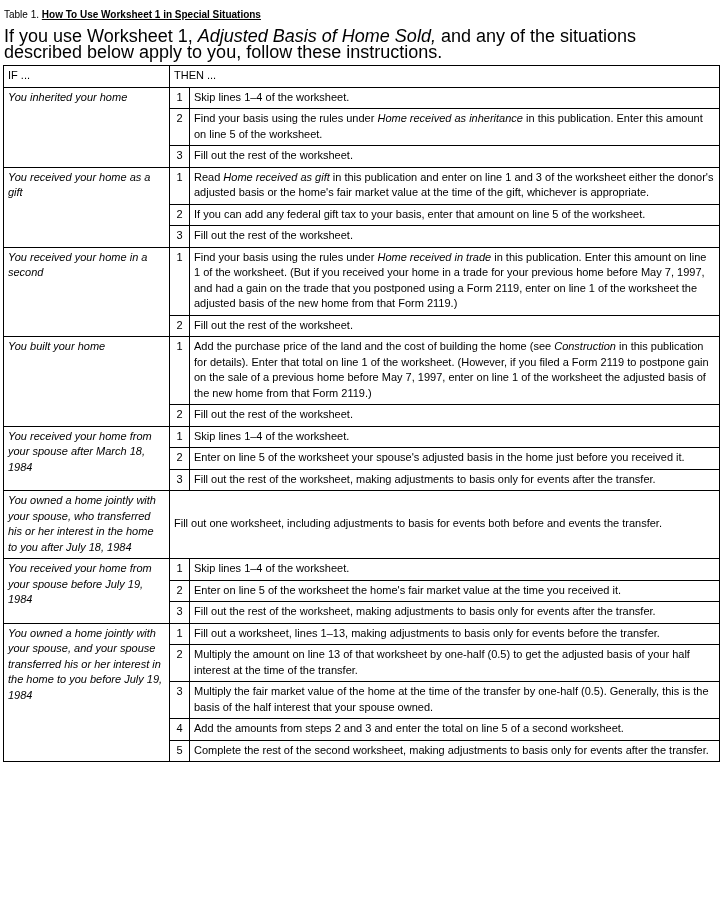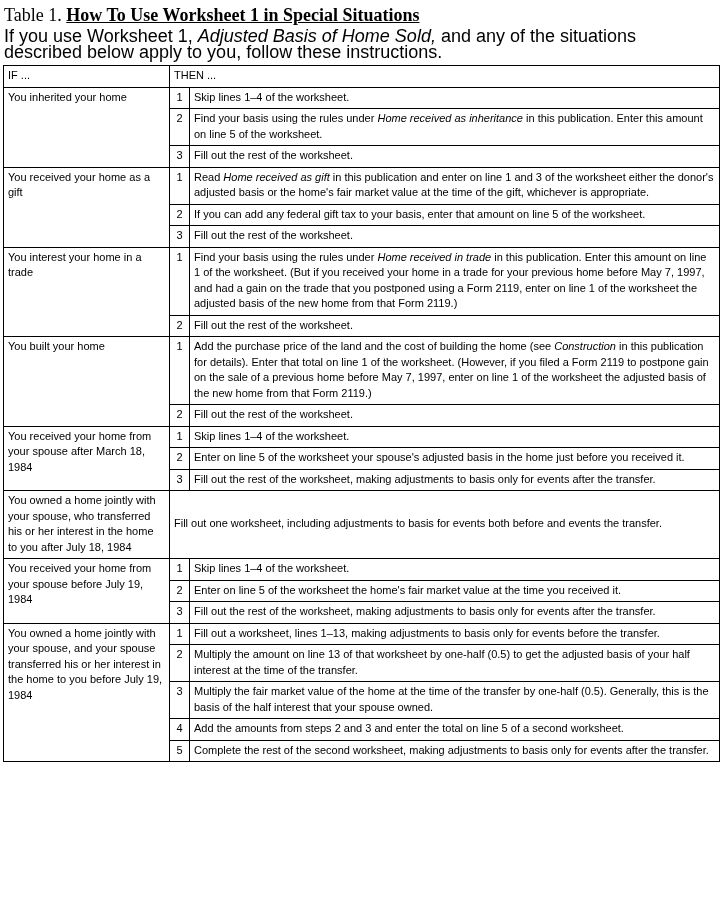--- a/index.html
+++ b/index.html
@@ -13,25 +13,24 @@
     font-family: "Liberation Sans", sans-serif;
     color: #000000;
     -webkit-font-smoothing: antialiased;
   }
   .page {
     width: 721px;
     box-sizing: border-box;
     padding: 4px 2px 0 2px;
   }
   .table-caption {
-    font-size: 18px;
+    font-size: 10px;
     line-height: 18px;
     padding: 2px 0 3px 2px;
     white-space: nowrap;
-    font-family: Liberation Serif, serif;
   }
   .caption-label {
     font-weight: normal;
   }
   .caption-title {
     font-weight: bold;
     text-decoration: underline;
   }
   .intro {
     font-size: 18px;
@@ -57,21 +56,21 @@
     font-weight: normal;
   }
   .col-if   { width: 166px; }
   .col-num  { width: 20px; text-align: center !important; padding-left: 2px !important; padding-right: 2px !important; }
   .col-then { width: auto; }
   .hdr td {
     font-size: 12.5px;
     padding-top: 2px;
     padding-bottom: 3px;
   }
-  .if-cell { padding-top: 3px; }
+  .if-cell { padding-top: 3px; font-style: italic; }
   em { font-style: italic; }
   .mid { vertical-align: middle !important; }
 </style>
 </head>
 <body>
 
 <div class="page">
 
   <div class="table-caption">
     <span class="caption-label">Table 1.</span>
@@ -113,21 +112,21 @@
         </tr>
         <tr>
           <td class="col-num">2</td>
           <td class="col-then">If you can add any federal gift tax to your basis, enter that amount on line 5 of the worksheet.</td>
         </tr>
         <tr>
           <td class="col-num">3</td>
           <td class="col-then">Fill out the rest of the worksheet.</td>
         </tr>
         <tr>
-          <td class="col-if if-cell" rowspan="2">You interest your home in a trade</td>
+          <td class="col-if if-cell" rowspan="2">You received your home in a second</td>
           <td class="col-num">1</td>
           <td class="col-then">Find your basis using the rules under <em>Home received in trade</em> in this publication. Enter this amount on line 1 of the worksheet. (But if you received your home in a trade for your previous home before May 7, 1997, and had a gain on the trade that you postponed using a Form 2119, enter on line 1 of the worksheet the adjusted basis of the new home from that Form 2119.)</td>
         </tr>
         <tr>
           <td class="col-num">2</td>
           <td class="col-then">Fill out the rest of the worksheet.</td>
         </tr>
         <tr>
           <td class="col-if if-cell" rowspan="2">You built your home</td>
           <td class="col-num">1</td>

